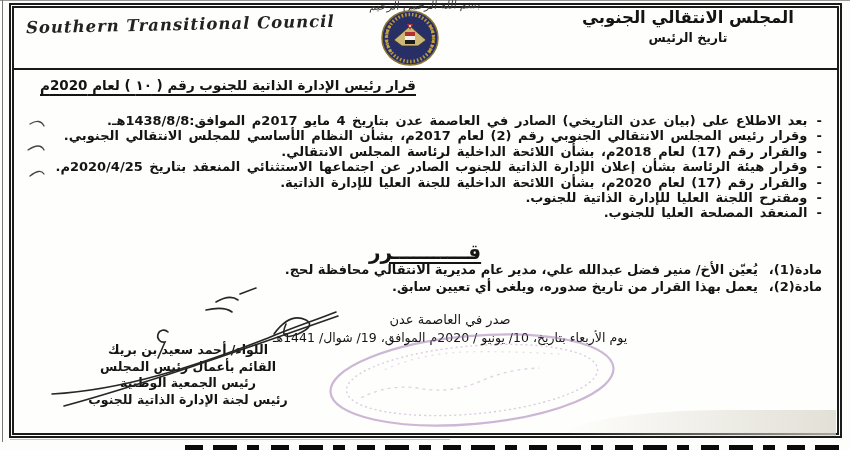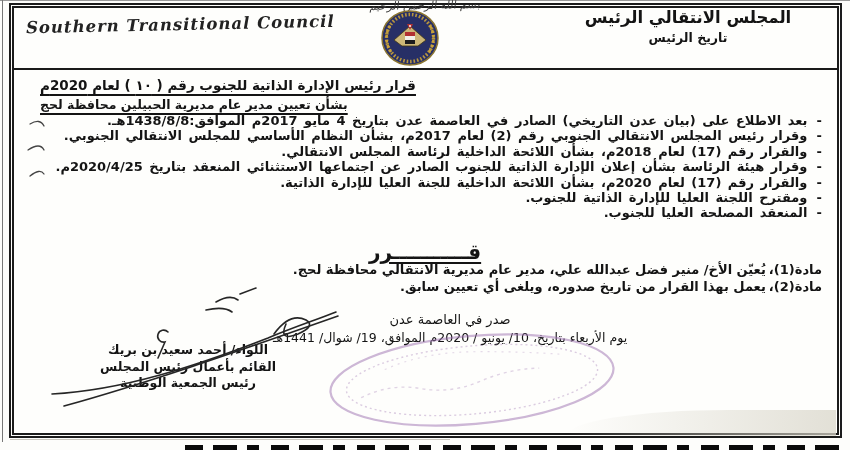--- a/index.html
+++ b/index.html
@@ -78,21 +78,21 @@
   .decision-word {
     position: absolute; top: 240px; left: 0; right: 0;
     direction: rtl; text-align: center;
     font-size: 20px; font-weight: bold;
     text-decoration: underline; text-decoration-thickness: 2px; text-underline-offset: 3px;
   }
   .articles {
     position: absolute; top: 262px; right: 28px; left: 26px;
     direction: rtl; font-size: 13px; font-weight: bold; line-height: 16.5px;
   }
-  .article-label { margin-left: 3px; }
+  .article-label { margin-left: 11px; }
 
   
   .issued {
     position: absolute; top: 312px; left: 215px; width: 470px;
     direction: rtl; text-align: center; font-weight: normal;
   }
   .issued-place { font-size: 13px; }
   .issued-date  { font-size: 12.5px; margin-top: 3px; white-space: nowrap; }
 
   
@@ -141,26 +141,25 @@
     <path d="M71 44 Q 80 30 71 16" fill="none" stroke-width="2.6" stroke-dasharray="3 2" stroke="#c9a23a"></path>
     <path d="M36 32 L52 18 L68 32 L60 38 L44 38 Z" fill="#cdb878" stroke="#3c3315" stroke-width="0.8"></path>
     <rect x="47" y="24" width="10" height="4" fill="#b23131"></rect>
     <rect x="47" y="28" width="10" height="4" fill="#f2efe6"></rect>
     <rect x="47" y="32" width="10" height="4" fill="#1c1c1c"></rect>
     <path d="M49 16 L55 16 L52 22 Z" fill="#b23131"></path>
     <circle cx="52" cy="18" r="1" fill="#ffffff"></circle>
   </svg>
 
   <div class="ar-head">
-    <div class="l1">المجلس الانتقالي الرئيس</div>
+    <div class="l1">المجلس الانتقالي الجنوبي</div>
     <div class="l3">تاريخ الرئيس</div>
   </div>
 
   <div class="doc-title">قرار رئيس الإدارة الذاتية للجنوب رقم ( ١٠ ) لعام 2020م</div>
-  <div class="doc-subject">بشأن تعيين مدير عام مديرية الحبيلين محافظة لحج</div>
 
   <div class="preamble">
     <div class="pre-item">
       <span class="pre-dash">-</span>
       <span class="pre-text">بعد الاطلاع على (بيان عدن التاريخي) الصادر في العاصمة عدن بتاريخ 4 مايو 2017م الموافق:1438/8/8هـ.</span>
     </div>
     <div class="pre-item">
       <span class="pre-dash">-</span>
       <span class="pre-text">وقرار رئيس المجلس الانتقالي الجنوبي رقم (2) لعام 2017م، بشأن النظام الأساسي للمجلس الانتقالي الجنوبي.</span>
     </div>
@@ -199,20 +198,21 @@
 
   <div class="issued">
     <div class="issued-place">صدر في العاصمة عدن</div>
     <div class="issued-date">يوم الأربعاء بتاريخ، 10/ يونيو / 2020م الموافق، 19/ شوال/ 1441هـ</div>
   </div>
 
   <div class="signatory">
     <div>اللواء/ أحمد سعيد بن بريك</div>
     <div>القائم بأعمال رئيس المجلس</div>
     <div>رئيس الجمعية الوطنية</div>
+    <div>رئيس لجنة الإدارة الذاتية للجنوب</div>
   </div>
 
   <svg class="sig-ink" viewBox="0 0 430 140" aria-hidden="true">
     <g fill="none" stroke="#262626" stroke-width="1.6" stroke-linecap="round">
       <path d="M 38 114 C 110 110, 182 86, 254 58 C 280 47 302 40 322 32"></path>
       <path d="M 324 36 C 244 64, 144 100, 50 126"></path>
       <path d="M 260 54 q 16 -22 32 -14 q 10 6 -8 14 q -20 8 -12 -10"></path>
       <path d="M 202 22 q 14 -8 22 -2 m -32 10 q 18 -4 26 2"></path>
       <path d="M 154 52 a 6 6 0 1 0 -3 10 l -7 16"></path>
       <path d="M 226 14 l 16 -6"></path>

